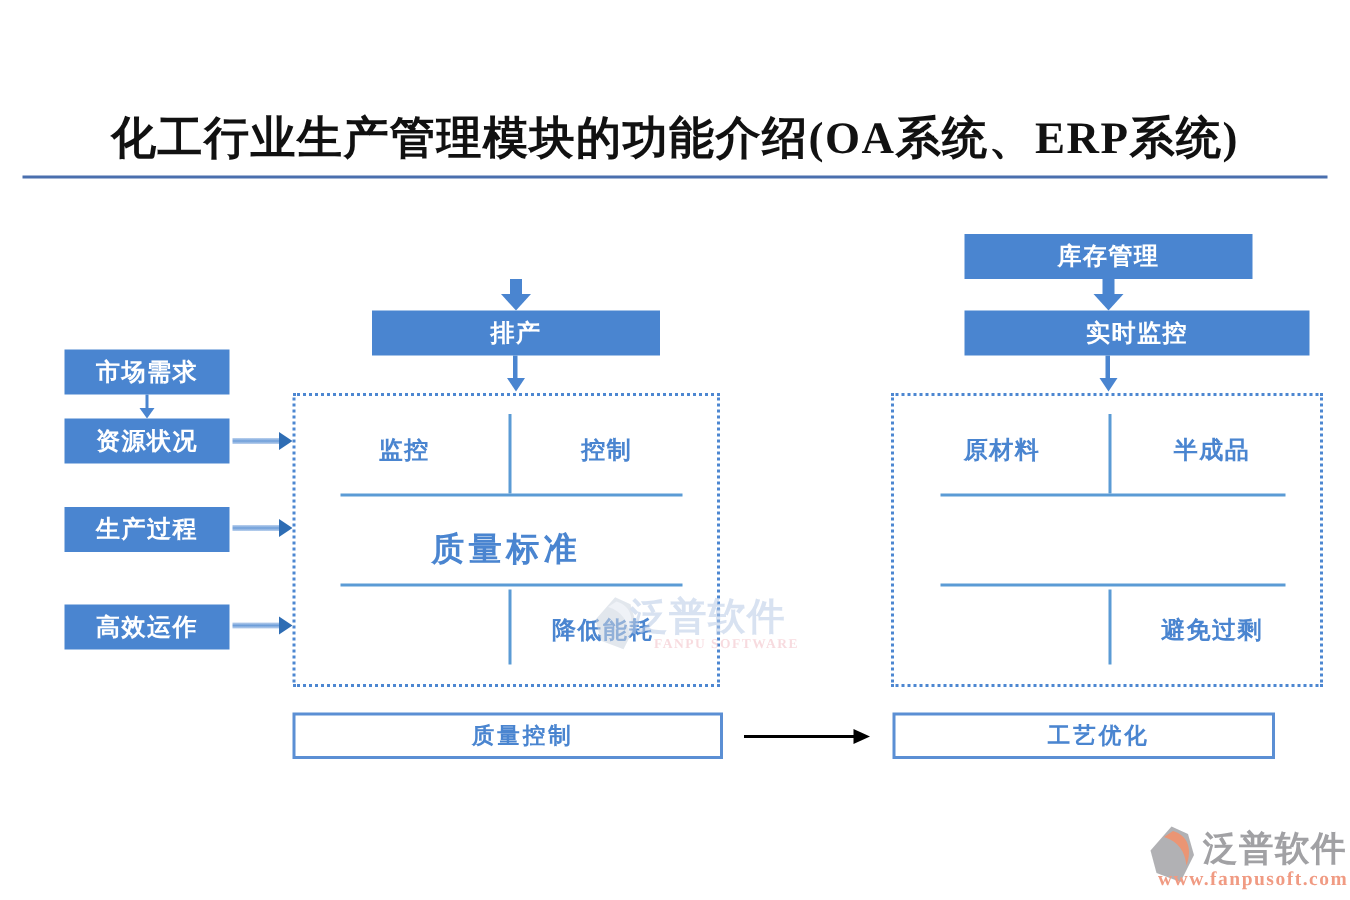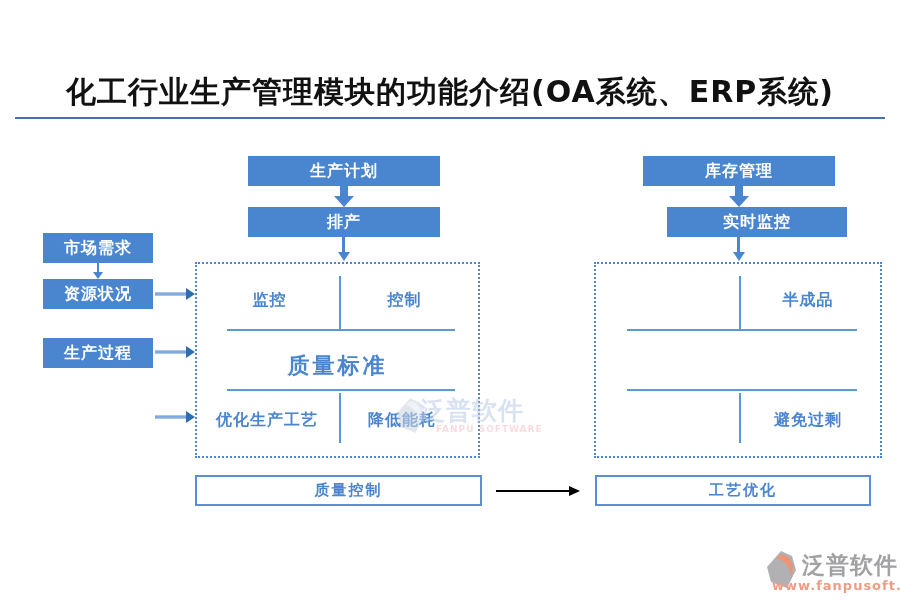--- a/index.html
+++ b/index.html
@@ -2,21 +2,21 @@
 <html><head>
 <meta charset="utf-8">
 <style>
   :root{
     --blue:#4a85d0;
     --divider:#5b9bd5;
     --head-blue:#2e6db4;
   }
   html,body{margin:0;padding:0;background:#fff;}
   body{font-family:"DejaVu Sans","Liberation Sans",sans-serif;}
-  .stage{position:relative;width:900px;height:600px;background:#fff;overflow:hidden;}
+  .stage{position:relative;width:900px;height:600px;background:#fff;overflow:hidden;font-family:Liberation Serif, serif;}
 
   .title{position:absolute;left:0;top:72px;width:100%;margin:0;text-align:center;
          font-size:30px;font-weight:bold;color:#111;letter-spacing:1px;}
   .title-rule{position:absolute;left:15px;top:117px;width:870px;height:2px;background:#4a6fae;}
 
   .bluebox{position:absolute;height:30px;background:var(--blue);color:#fff;font-weight:bold;
            font-size:16px;display:flex;align-items:center;justify-content:center;letter-spacing:1px;}
 
   .panel{position:absolute;width:285px;height:196px;border:2px dotted #4d87d1;background:#fff;box-sizing:border-box;}
   .p-label{position:absolute;color:var(--blue);font-weight:bold;font-size:16px;text-align:center;letter-spacing:1px;}
@@ -77,83 +77,83 @@
   <h1 class="title">化工行业生产管理模块的功能介绍(OA系统、ERP系统)</h1>
   <div class="title-rule"></div>
 
   <div class="bluebox" style="left:43px;top:233px;width:110px;">市场需求</div>
   <div class="varrow-sm" style="left:93px;top:263px;">
       <i class="shaft"></i>
       <i class="head"></i>
     </div>
   <div class="bluebox" style="left:43px;top:279px;width:110px;">资源状况</div>
   <div class="bluebox" style="left:43px;top:338px;width:110px;">生产过程</div>
+  <div class="bluebox" style="left:43px;top:403px;width:110px;">高效运作</div>
 
   <div class="harrow" style="left:155px;top:286px;width:40px;">
       <i class="shaft"></i>
       <i class="head"></i>
     </div>
   <div class="harrow" style="left:155px;top:344px;width:40px;">
       <i class="shaft"></i>
       <i class="head"></i>
     </div>
   <div class="harrow" style="left:155px;top:409px;width:40px;">
       <i class="shaft"></i>
       <i class="head"></i>
     </div>
 
-  <div class="bluebox" style="left:248px;top:156px;width:192px;">生产计划</div>
   <div class="varrow-thick" style="left:334px;top:186px;">
       <i class="shaft"></i>
       <i class="head"></i>
     </div>
   <div class="bluebox" style="left:248px;top:207px;width:192px;">排产</div>
   <div class="varrow-thin" style="left:336px;top:237px;">
       <i class="shaft"></i>
       <i class="head"></i>
     </div>
 
   <div class="panel" style="left:195px;top:262px;width:285px;height:196px;">
     <i class="dv" style="left:142px;top:12px;width:2px;height:53px;"></i>
     <div class="p-label" style="left:15px;top:26px;width:115px;">监控</div>
     <div class="p-label" style="left:150px;top:26px;width:115px;">控制</div>
     <i class="dv" style="left:30px;top:65px;width:228px;height:2px;"></i>
     <div class="p-label p-center" style="left:0;top:87px;width:100%;">质量标准</div>
     <i class="dv" style="left:30px;top:125px;width:228px;height:2px;"></i>
     <i class="dv" style="left:142px;top:129px;width:2px;height:50px;"></i>
-    <div class="p-label" style="left:4px;top:146px;width:132px;">优化生产工艺</div>
     <div class="p-label" style="left:140px;top:146px;width:130px;">降低能耗</div>
   </div>
 
   <div class="bluebox" style="left:643px;top:156px;width:192px;text-align:center;">库存管理</div>
   <div class="varrow-thick" style="left:729px;top:186px;">
       <i class="shaft"></i>
       <i class="head"></i>
     </div>
-  <div class="bluebox" style="left:643px;top:207px;width:180px;margin-left:24px;">实时监控</div>
+  <div class="bluebox" style="left:643px;top:207px;width:230px;">实时监控</div>
   <div class="varrow-thin" style="left:731px;top:237px;">
       <i class="shaft"></i>
       <i class="head"></i>
     </div>
 
   <div class="panel" style="left:594px;top:262px;width:288px;height:196px;">
     <i class="dv" style="left:143px;top:12px;width:2px;height:53px;"></i>
+    <div class="p-label" style="left:12px;top:26px;width:120px;">原材料</div>
     <div class="p-label" style="left:152px;top:26px;width:120px;">半成品</div>
     <i class="dv" style="left:31px;top:65px;width:230px;height:2px;"></i>
     <i class="dv" style="left:31px;top:125px;width:230px;height:2px;"></i>
     <i class="dv" style="left:143px;top:129px;width:2px;height:50px;"></i>
     <div class="p-label" style="left:152px;top:146px;width:120px;">避免过剩</div>
   </div>
 
   <div class="outline-box" style="left:195px;top:475px;width:287px;">质量控制</div>
   <div class="arrow-black" style="left:496px;top:483px;width:84px;">
       <i class="shaft"></i>
       <i class="head"></i>
     </div>
-  <div class="outline-box" style="left:595px;top:475px;width:276px;">工艺优化</div>
+  <div class="outline-box" style="left:595px;top:475px;width:255px;">工艺优化</div>
 
   <div class="wm-center">
     <span class="wm-logo">
       <svg width="30" height="38" viewBox="0 0 32 40">
         <path d="M1 18 L15 2 L26 7 L30 21 L21 39 L5 33 Z" fill="#ccd4e0"></path>
         <path d="M16 5 C26 8 29 17 25 28 C24 19 20 12 10 9 Z" fill="#e3e9f2"></path>
       </svg>
     </span>
     <span class="wm-c-name">泛普软件</span>
     <span class="wm-c-en">FANPU SOFTWARE</span>

